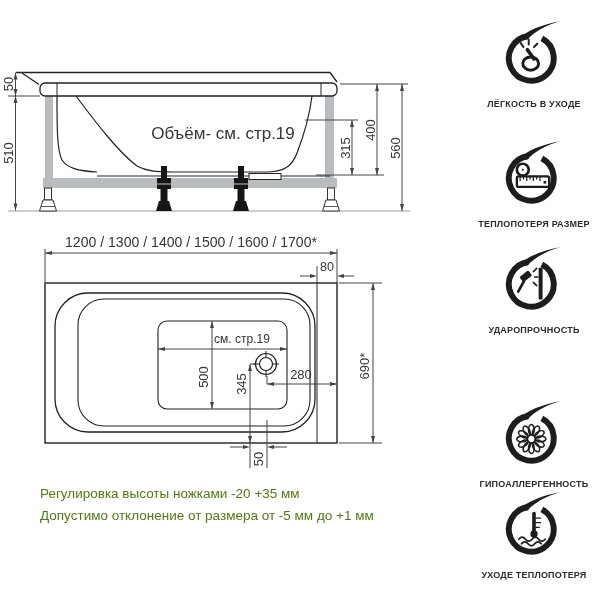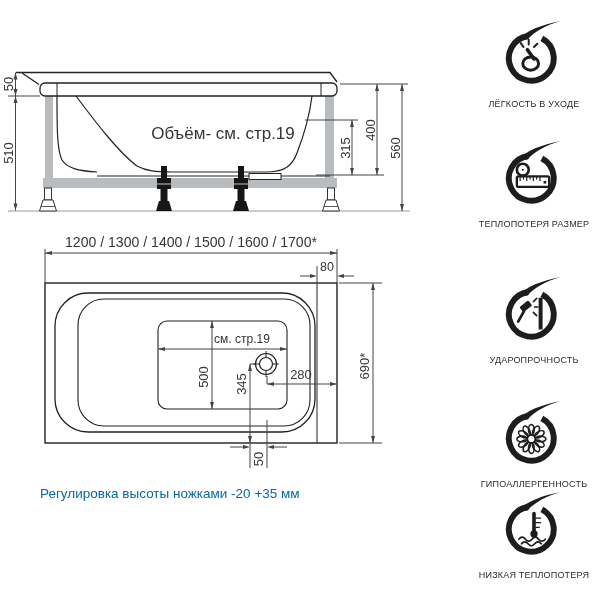--- a/index.html
+++ b/index.html
@@ -1,25 +1,25 @@
 <!DOCTYPE html>
 <html><head>
 <meta charset="utf-8">
 <style>
   html,body{margin:0;padding:0;background:#fff;}
   #canvas{position:relative;width:600px;height:600px;background:#fff;overflow:hidden;
           font-family:"Liberation Sans","DejaVu Sans",sans-serif;}
   svg text{font-family:"Liberation Sans","DejaVu Sans",sans-serif;fill:#353535;}
   .dimtxt{font-size:13px;}
-  .notes{position:absolute;left:40px;top:483px;width:420px;font-size:13.5px;line-height:22px;color:#0369a1;}
+  .notes{position:absolute;left:40px;top:483px;width:420px;font-size:13.5px;line-height:22px;color:#4d7c0f;}
   .features{position:absolute;left:470px;top:0;width:128px;height:600px;}
   .feature{position:absolute;width:128px;text-align:center;}
   .feature svg{width:66px;height:66px;display:inline-block;}
-  .flabel{margin-top:9px;font-size:9px;letter-spacing:.2px;font-weight:400;color:#2b2b2b;white-space:nowrap;}
-  .f1{top:20px}.f2{top:140px}.f3{top:276px}.f4{top:400px}.f5{top:491px}
+  .flabel{margin-top:9px;font-size:9px;letter-spacing:.2px;font-weight:700;color:#2b2b2b;white-space:nowrap;}
+  .f1{top:20px}.f2{top:140px}.f3{top:246px}.f4{top:400px}.f5{top:491px}
 </style>
 </head>
 <body>
 
 <div id="canvas">
 
   <svg style="position:absolute;left:0;top:58px" width="470" height="165" viewBox="0 58 470 165">
 
     <path d="M8 211 H410" stroke="#8f8f8f" stroke-width="0.9" fill="none"></path>
 
@@ -154,20 +154,21 @@
     <text x="242" y="343" text-anchor="middle" font-size="12">см. стр.19</text>
     <text class="dimtxt" x="208" y="377" text-anchor="middle" transform="rotate(-90 208 377)">500</text>
     <text class="dimtxt" x="246" y="384" text-anchor="middle" transform="rotate(-90 246 384)">345</text>
     <text class="dimtxt" x="263" y="459" text-anchor="middle" transform="rotate(-90 263 459)">50</text>
     <text class="dimtxt" x="301" y="379" text-anchor="middle">280</text>
     <text class="dimtxt" x="369" y="366" text-anchor="middle" transform="rotate(-90 369 366)">690*</text>
   </svg>
 
   <div class="notes">
     <div>Регулировка высоты ножками -20 +35 мм</div>
+    <div>Допустимо отклонение от размера от -5 мм до +1 мм</div>
   </div>
 
   <div class="features">
 
     <div class="feature f1">
       <svg viewBox="0 0 100 100">
         <path d="M61.9 28 A34 34 0 1 1 41.3 24.3" fill="none" stroke="#1d1d1b" stroke-width="9"></path>
         <path d="M90 2 C62 7 38 16 25 31 L40.5 29 C52 17 68 8 90 2 Z" fill="#1d1d1b"></path>
         <g stroke="#1d1d1b" fill="none" stroke-linecap="round">
           <path d="M34 41 L30 35 M42 37 L42 30 M50 41 L55 36" stroke-width="3"></path>
@@ -233,17 +234,17 @@
         <path d="M61.9 28 A34 34 0 1 1 41.3 24.3" fill="none" stroke="#1d1d1b" stroke-width="9"></path>
         <path d="M90 2 C62 7 38 16 25 31 L40.5 29 C52 17 68 8 90 2 Z" fill="#1d1d1b"></path>
         <g stroke="#1d1d1b" fill="none" stroke-linecap="round">
           <path d="M50 34 L50 60" stroke-width="5.5"></path>
           <path d="M53 41 h7 M53 48 h7 M53 55 h5" stroke-width="2"></path>
           <circle cx="50" cy="65" r="5.5" fill="#1d1d1b" stroke="none"></circle>
           <path d="M27 73 q5 -6 10 0 t10 0 t10 0 t10 0" stroke-width="2.6"></path>
           <path d="M31 80 q5 -6 10 0 t10 0 t10 0" stroke-width="2.6"></path>
         </g>
       </svg>
-      <div class="flabel">НИЗКАЯ ТЕПЛОПОТЕРЯ</div>
+      <div class="flabel">УХОДЕ ТЕПЛОПОТЕРЯ</div>
     </div>
 
   </div>
 </div>
 
 </body></html>

